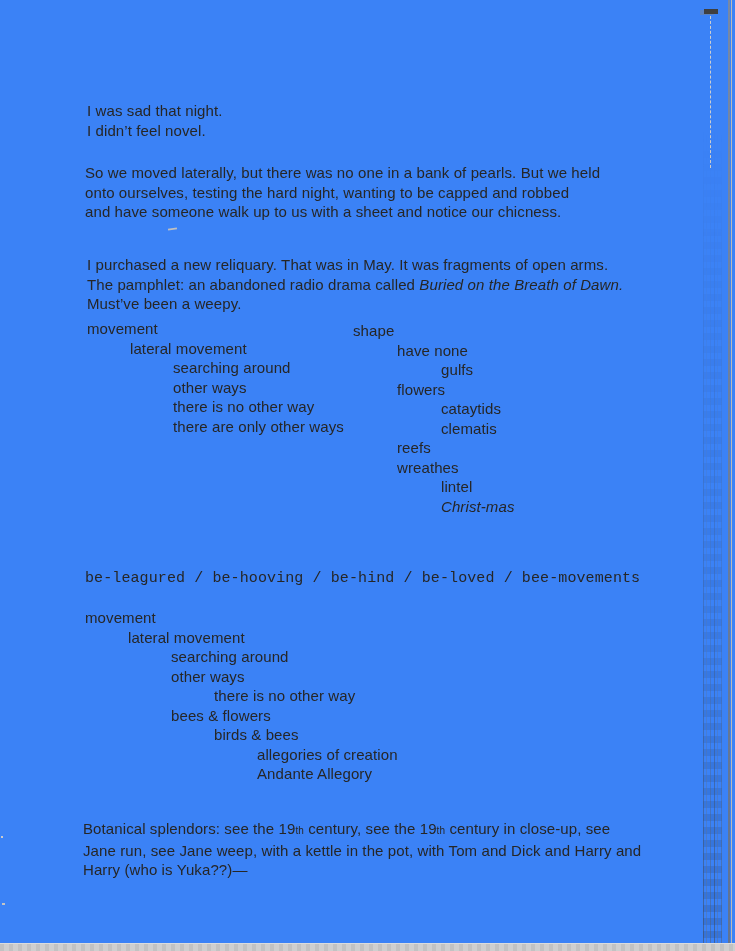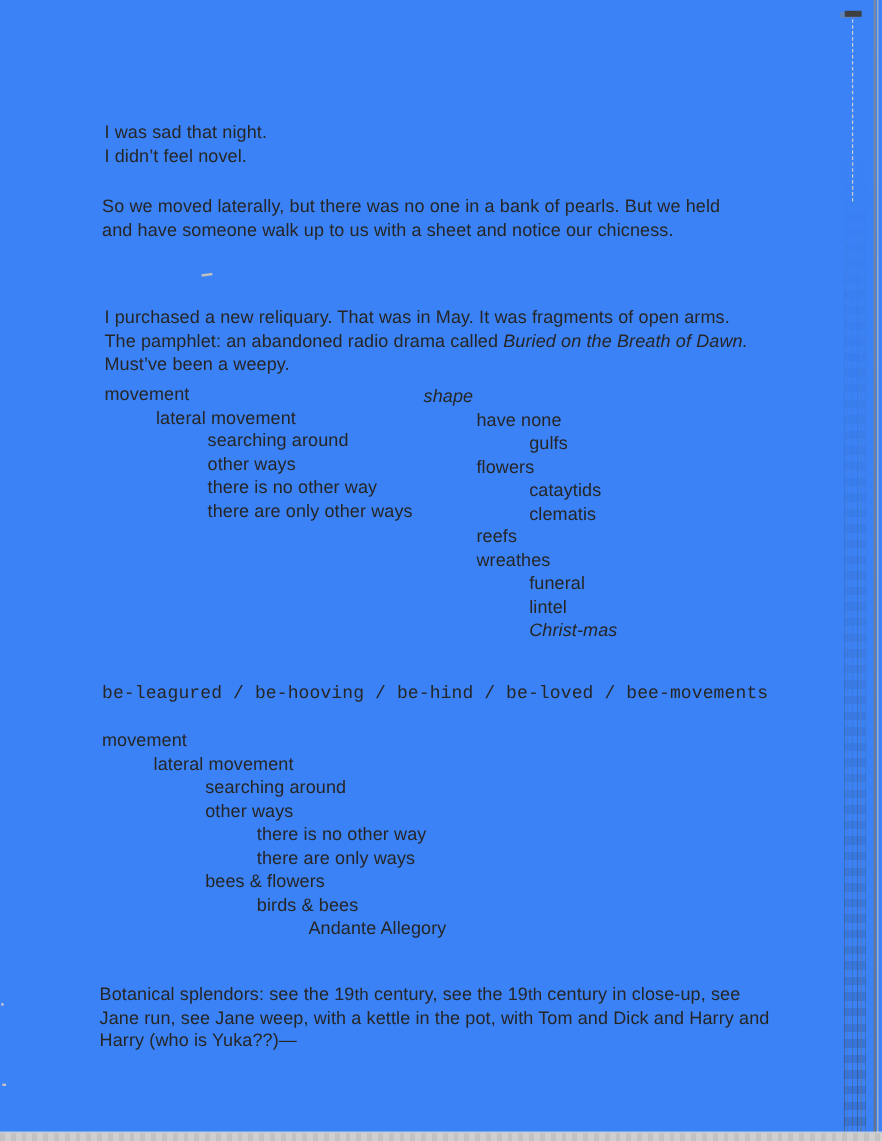--- a/index.html
+++ b/index.html
@@ -22,21 +22,21 @@
   }
   .block {
     position: absolute;
     font-size: 15px;
     line-height: 19.5px;
     letter-spacing: 0.1px;
     white-space: nowrap;
   }
   .line { white-space: nowrap; }
   .italic { font-style: italic; }
-  .ord { font-size: 14px; }
+  .ord { font-size: 10px; }
 
   
   #stanza1   { left: 87px;  top: 101px; }
   #stanza2   { left: 85px;  top: 163px; }
   #stanza3   { left: 87px;  top: 239px; margin-top: 16px; }
   #list1     { left: 87px;  top: 319px; }
   #list2     { left: 353px; top: 321px; }
   #interlude { left: 85px;  top: 569px; font-family: Liberation Mono, monospace; }
   #list3     { left: 85px;  top: 608px; }
   #stanza4   { left: 83px;  top: 819px; }
@@ -86,63 +86,63 @@
 <body>
 
 <div class="page">
 
   <div class="block" id="stanza1">
       <div class="line"><span>I was sad that night.</span></div>
       <div class="line"><span>I didn’t feel novel.</span></div>
     </div>
   <div class="block" id="stanza2">
       <div class="line"><span>So we moved laterally, but there was no one in a bank of pearls. But we held</span></div>
+      <div class="line"><span>onto ourselves, testing the hard night, wanting to be capped and robbed</span></div>
       <div class="line"><span>and have someone walk up to us with a sheet and notice our chicness.</span></div>
     </div>
   <div class="block" id="stanza3">
       <div class="line"><span>I purchased a new reliquary. That was in May. It was fragments of open arms.</span></div>
       <div class="line"><span>The pamphlet: an abandoned radio drama called </span><span class="italic">Buried on the Breath of Dawn.</span></div>
       <div class="line"><span>Must’ve been a weepy.</span></div>
     </div>
 
   <div class="block" id="list1">
       <div class="list-item" style="padding-left: 0px;">movement</div>
       <div class="list-item" style="padding-left: 43px;">lateral movement</div>
       <div class="list-item" style="padding-left: 86px;">searching around</div>
       <div class="list-item" style="padding-left: 86px;">other ways</div>
       <div class="list-item" style="padding-left: 86px;">there is no other way</div>
       <div class="list-item" style="padding-left: 86px;">there are only other ways</div>
     </div>
   <div class="block" id="list2">
-      <div class="list-item" style="padding-left: 0px; font-style: italic;">shape</div>
+      <div class="list-item" style="padding-left: 0px;">shape</div>
       <div class="list-item" style="padding-left: 44px;">have none</div>
       <div class="list-item" style="padding-left: 88px;">gulfs</div>
       <div class="list-item" style="padding-left: 44px;">flowers</div>
       <div class="list-item" style="padding-left: 88px;">cataytids</div>
       <div class="list-item" style="padding-left: 88px;">clematis</div>
       <div class="list-item" style="padding-left: 44px;">reefs</div>
       <div class="list-item" style="padding-left: 44px;">wreathes</div>
-      <div class="list-item" style="padding-left: 88px;">funeral</div>
       <div class="list-item" style="padding-left: 88px;">lintel</div>
       <div class="list-item italic" style="padding-left: 88px;">Christ-mas</div>
     </div>
 
   <div class="block" id="interlude">
       <div class="line"><span>be-leagured / be-hooving / be-hind / be-loved / bee-movements</span></div>
     </div>
 
   <div class="block" id="list3">
       <div class="list-item" style="padding-left: 0px;">movement</div>
       <div class="list-item" style="padding-left: 43px;">lateral movement</div>
       <div class="list-item" style="padding-left: 86px;">searching around</div>
       <div class="list-item" style="padding-left: 86px;">other ways</div>
       <div class="list-item" style="padding-left: 129px;">there is no other way</div>
-      <div class="list-item" style="padding-left: 129px;">there are only ways</div>
       <div class="list-item" style="padding-left: 86px;">bees &amp; flowers</div>
       <div class="list-item" style="padding-left: 129px;">birds &amp; bees</div>
+      <div class="list-item" style="padding-left: 172px;">allegories of creation</div>
       <div class="list-item" style="padding-left: 172px;">Andante Allegory</div>
     </div>
 
   <div class="block" id="stanza4">
       <div class="line"><span>Botanical splendors: see the 19</span><span class="ord">th</span><span> century, see the 19</span><span class="ord">th</span><span> century in close-up, see</span></div>
       <div class="line"><span>Jane run, see Jane weep, with a kettle in the pot, with Tom and Dick and Harry and</span></div>
       <div class="line"><span>Harry (who is Yuka??)—</span></div>
     </div>
 
   <div class="artifact corner-mark"></div>

